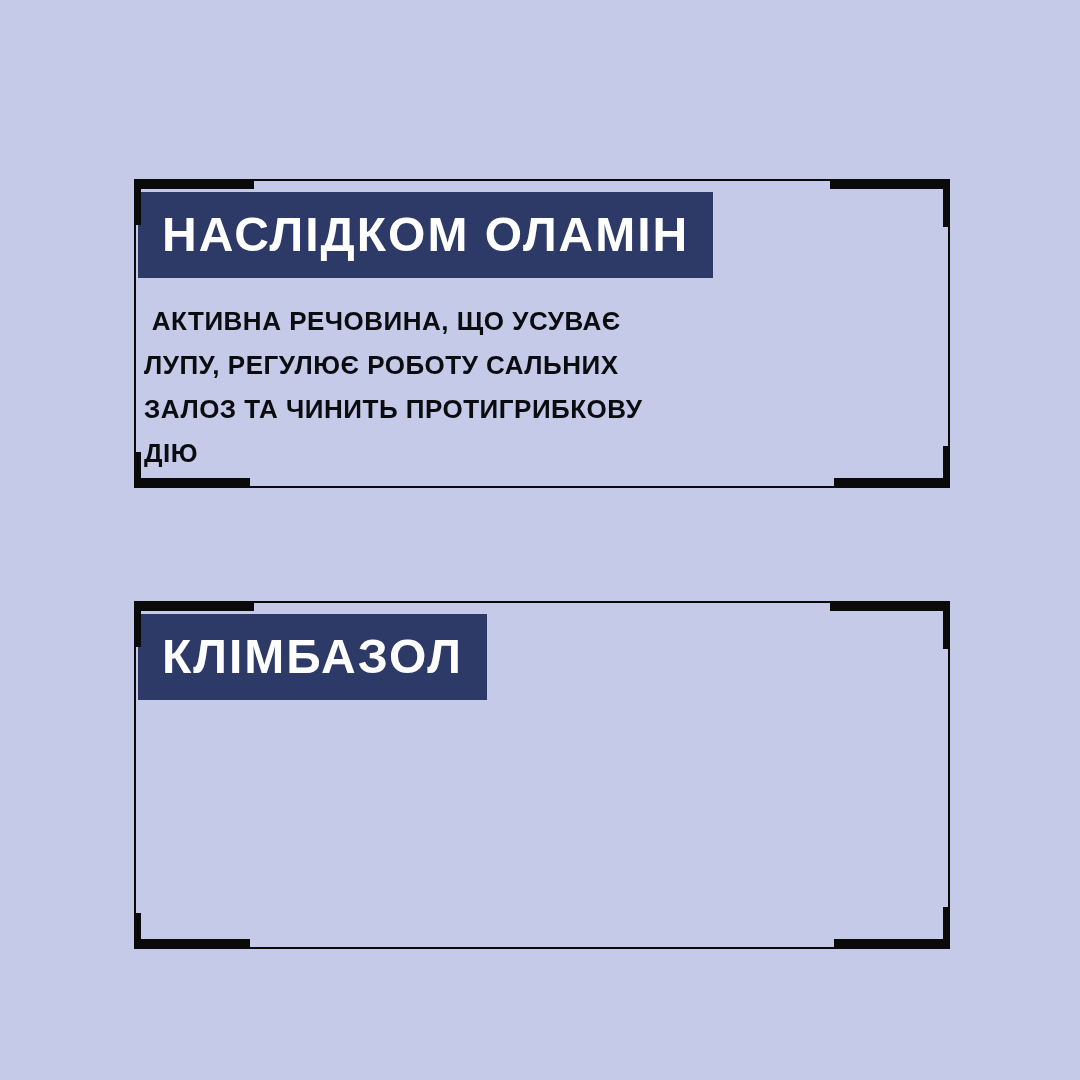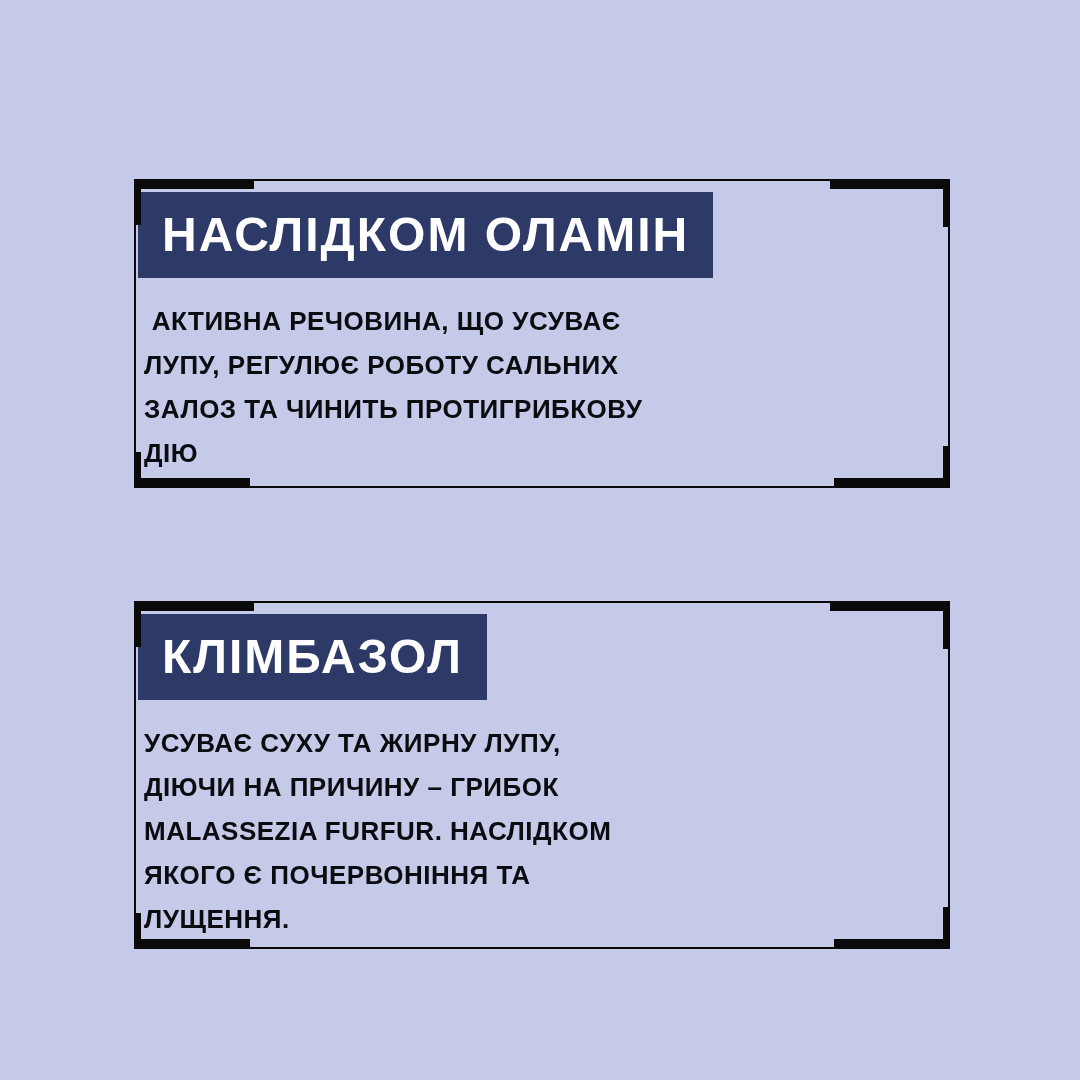--- a/index.html
+++ b/index.html
@@ -95,20 +95,15 @@
   </section>
 
   <section class="card card-2">
     <span class="bracket tl"></span>
     <span class="bracket tr"></span>
     <span class="bracket bl"></span>
     <span class="bracket br"></span>
     <div class="badge">
       <span class="badge-label">КЛІМБАЗОЛ</span>
     </div>
-    <p class="card-body">УСУВАЄ СУХУ ТА ЖИРНУ ЛУПУ,
-ДІЮЧИ НА ПРИЧИНУ – ГРИБОК
-MALASSEZIA FURFUR. НАСЛІДКОМ
-ЯКОГО Є ПОЧЕРВОНІННЯ ТА
-ЛУЩЕННЯ.</p>
   </section>
 
 </div>
 
 </body></html>

